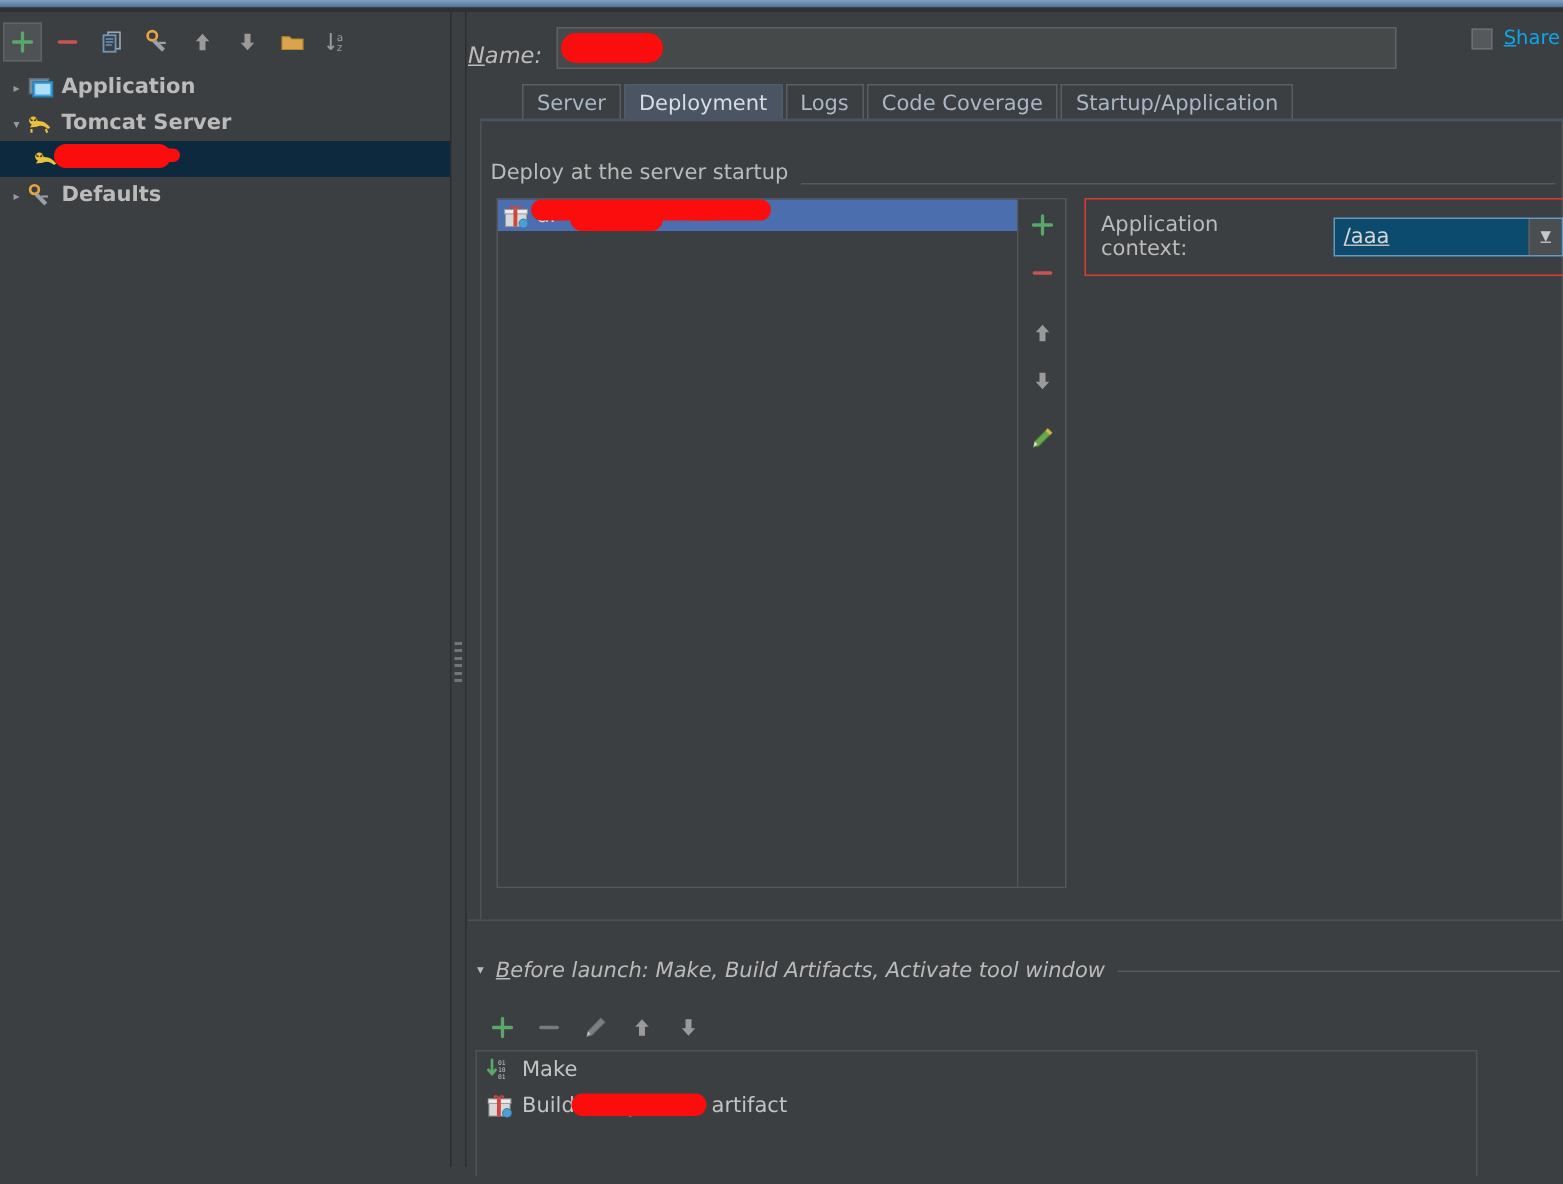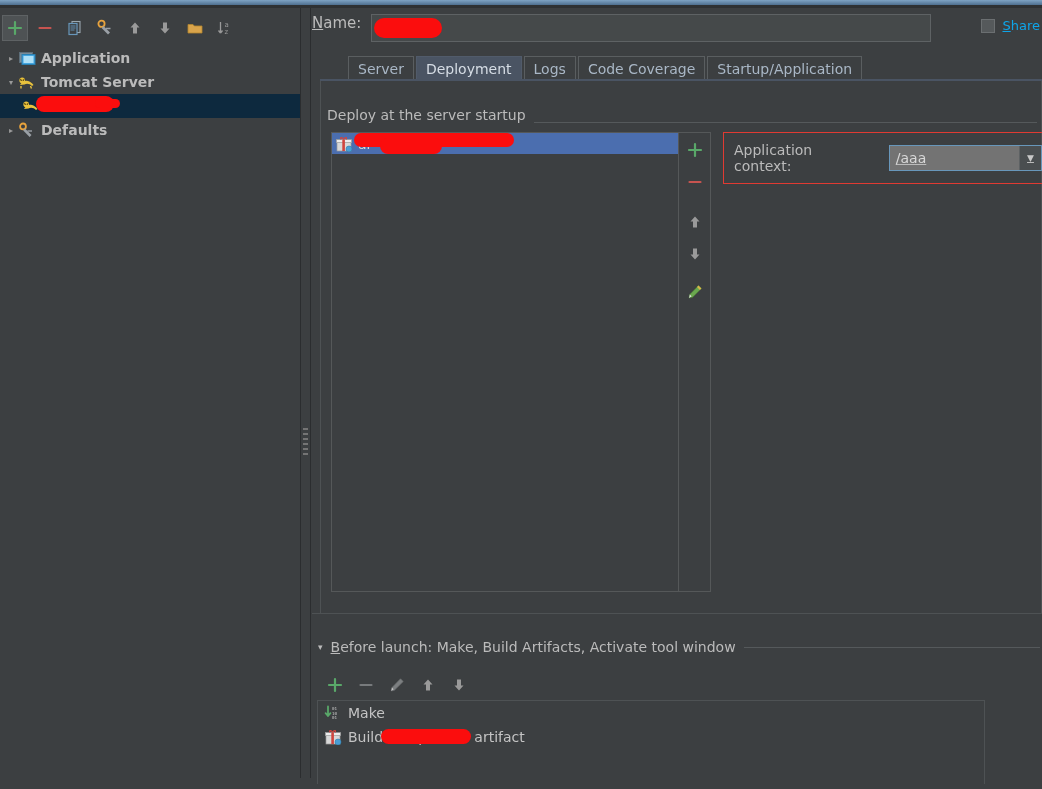--- a/index.html
+++ b/index.html
@@ -98,21 +98,21 @@
   }
 
   
   .right-panel {
     position: absolute; left: 312px; top: 8px; width: 730px; height: 770px;
     background: #3c3f41;
   }
 
   .name-row {
     position: absolute; left: 0px; top: 6px; width: 730px; height: 32px;
-    display: flex; align-items: flex-start;
+    display: flex; align-items: flex-end; font-style: italic;
   }
   .name-label {
     font-size: 15px; color: #bbbbbb; margin-right: 10px;
   }
   .name-label u { text-decoration: underline; }
   .name-input {
     position: relative;
     width: 560px; height: 28px;
     background: #45494a;
     border: 1px solid #5e6264;
@@ -212,21 +212,21 @@
     position: absolute; left: 402px; top: 51px;
     width: 320px; height: 52px;
     border: 1px solid #e03a32;
     display: flex; align-items: center;
     padding-left: 10px;
   }
   .appctx-label { font-size: 14px; color: #bbbbbb; margin-right: 24px; }
   .appctx-combo {
     position: relative;
     width: 164px; height: 26px;
-    background: #737373;
+    background: #0c4a6e;
     border: 1px solid #6897bb;
     display: flex; align-items: center; text-decoration: underline;
   }
   .appctx-value {
     flex: 1 1 auto;
     font-size: 14px; color: #d8d8d8;
     padding-left: 6px;
   }
   .combo-arrow {
     width: 22px; height: 24px;
@@ -244,21 +244,21 @@
 
   
   .before-launch {
     position: absolute; left: 0px; top: 612px; width: 730px; height: 166px;
   }
   .bl-header {
     position: absolute; left: 6px; top: 19px; width: 722px;
     display: flex; align-items: center; gap: 8px;
   }
   .bl-arrow { color: #bbbbbb; font-size: 9px; }
-  .bl-title { font-size: 14px; color: #bbbbbb; white-space: nowrap; }
+  .bl-title { font-size: 14px; color: #bbbbbb; white-space: nowrap; font-style: italic; }
   .bl-title u { text-decoration: underline; }
   .bl-rule { flex: 1 1 auto; height: 1px; background: #55595b; }
 
   .bl-toolbar {
     position: absolute; left: 10px; top: 52px;
     display: flex; align-items: center; gap: 5px;
   }
   .bl-list {
     position: absolute; left: 5px; top: 80px;
     width: 668px; height: 84px;

